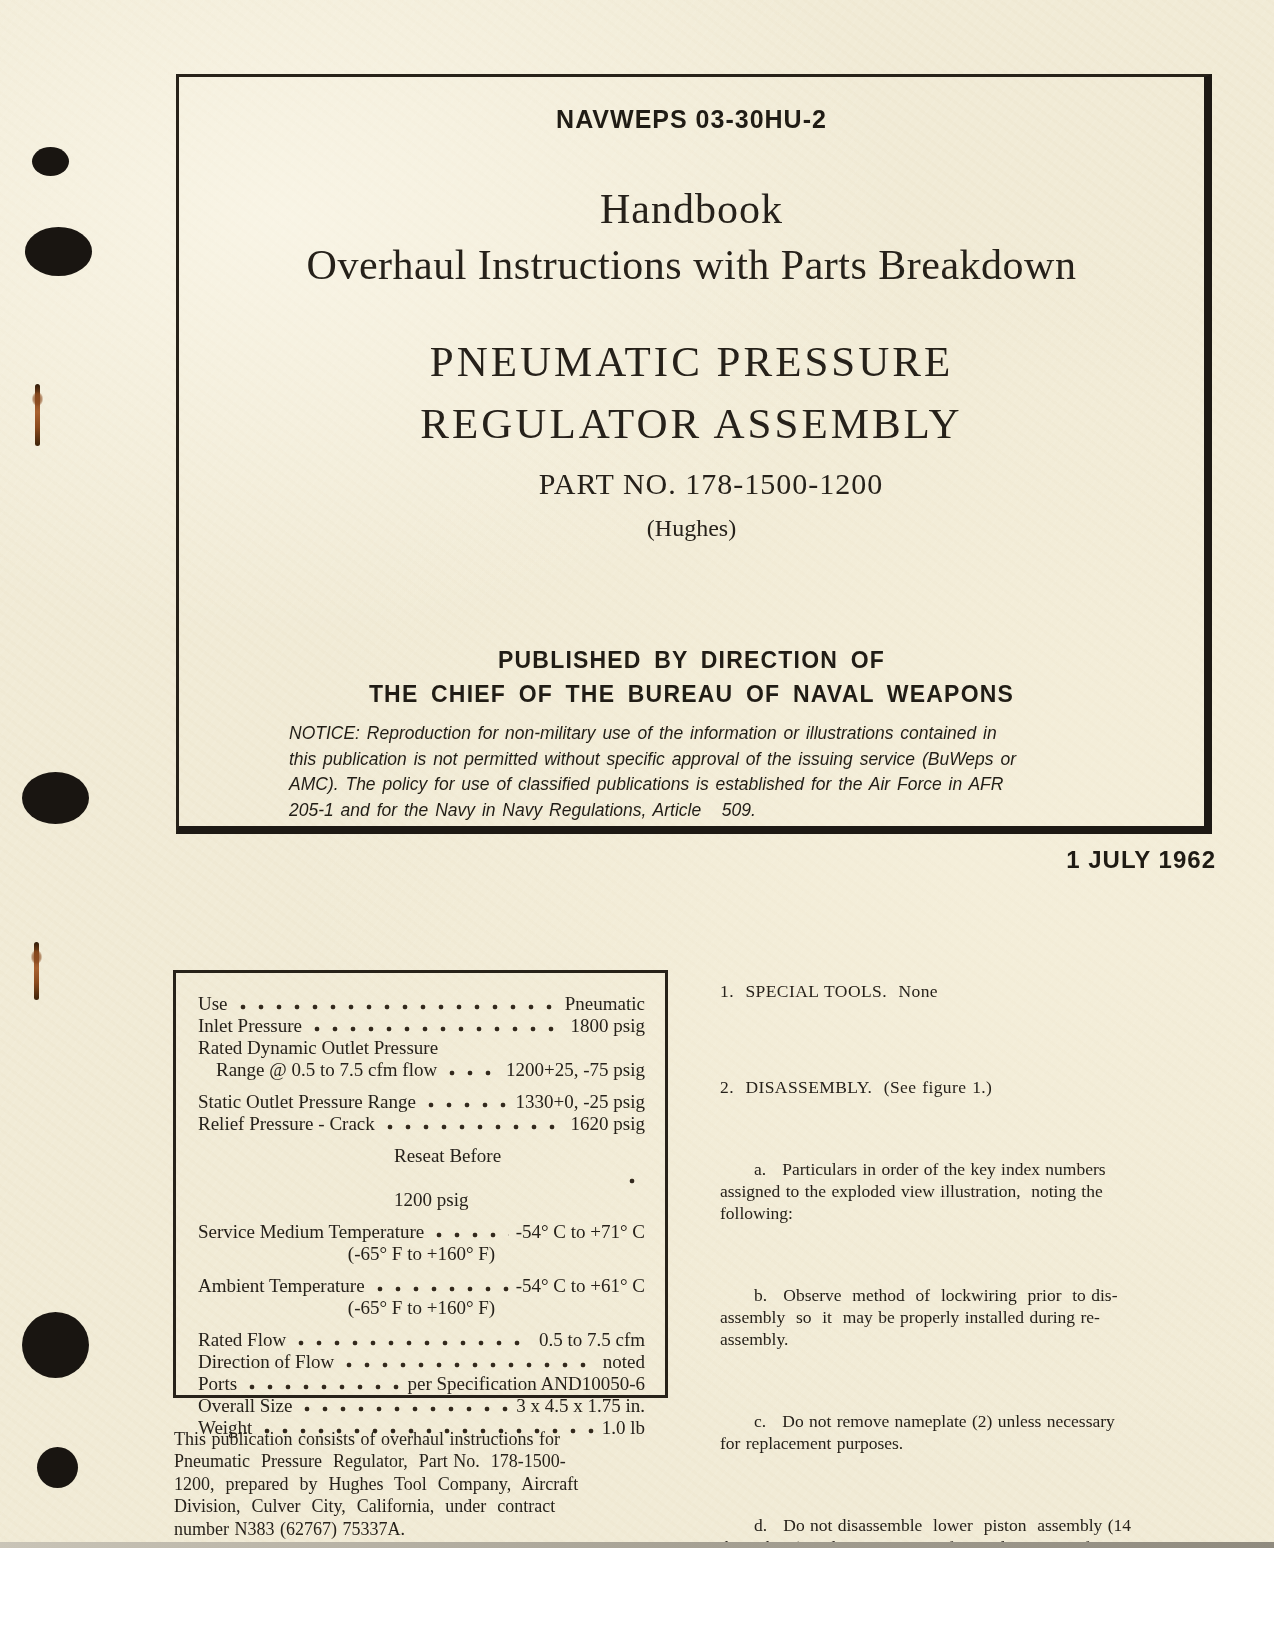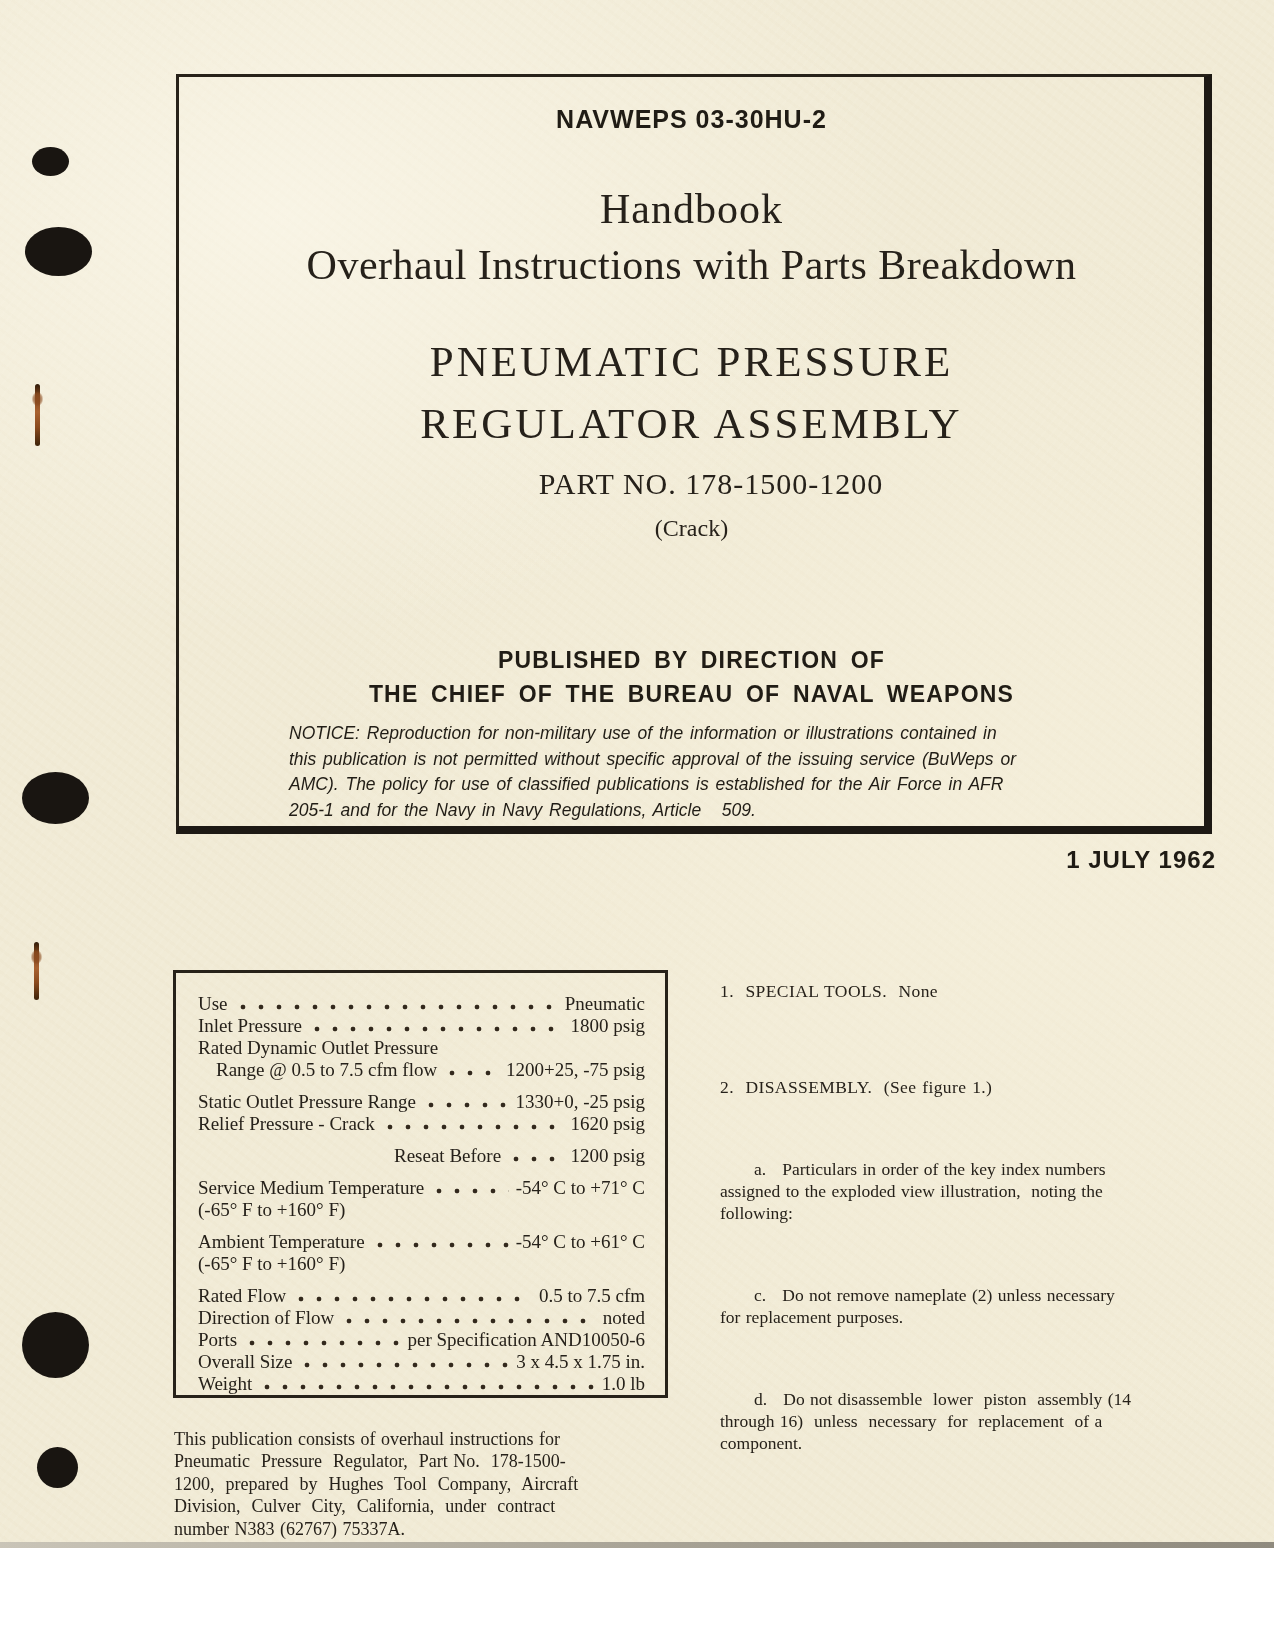--- a/index.html
+++ b/index.html
@@ -74,23 +74,23 @@
   }
   .t-row{display:flex;align-items:flex-start;white-space:nowrap;}
   .t-label{flex:0 0 auto;}
   .t-value{flex:0 0 auto;}
   .leader{
     flex:1 1 auto;min-width:14px;height:22px;align-self:flex-end;margin:0 7px;
     background:radial-gradient(circle at 8px 14px,#33291d 2px,rgba(0,0,0,0) 2.7px);
     background-size:18px 22px;background-repeat:repeat-x;
   }
   .indent1{padding-left:18px;}
-  .indent2{padding-left:196px;}
+  .indent2{padding-left:196px;flex-direction:column;}
   .gap{margin-top:10px;}
-  .t-cont{text-align:left;}
+  .t-cont{text-align:center;}
   
   .pub-para{
     position:absolute;left:174px;top:1428px;width:494px;
     font-size:18px;line-height:22.4px;white-space:pre-wrap;word-spacing:1px;
   }
   
   .right-col{
     position:absolute;left:720px;top:936px;width:474px;
     font-size:17.5px;line-height:22px;white-space:pre-wrap;word-spacing:1px;
   }
@@ -113,21 +113,21 @@
   <div class="rust rust1"></div>
   <div class="rust rust2"></div>
 
   <div class="header-box">
     <div class="doc-number">NAVWEPS 03-30HU-2</div>
     <div class="h-handbook">Handbook</div>
     <div class="h-overhaul">Overhaul Instructions with Parts Breakdown</div>
     <div class="h-subject1">PNEUMATIC PRESSURE</div>
     <div class="h-subject2">REGULATOR ASSEMBLY</div>
     <div class="h-partno">PART NO. 178-1500-1200</div>
-    <div class="h-hughes">(Crack)</div>
+    <div class="h-hughes">(Hughes)</div>
     <div class="h-pub h-pub1">PUBLISHED BY DIRECTION OF</div>
     <div class="h-pub h-pub2">THE CHIEF OF THE BUREAU OF NAVAL WEAPONS</div>
     <div class="h-notice">NOTICE: Reproduction for non-military use of the information or illustrations contained in
 this publication is not permitted without specific approval of the issuing service (BuWeps or
 AMC). The policy for use of classified publications is established for the Air Force in AFR
 205-1 and for the Navy in Navy Regulations, Article   509.</div>
   </div>
 
   <div class="issue-date">1 JULY 1962</div>
 
@@ -210,20 +210,23 @@
 1200,  prepared  by  Hughes  Tool  Company,  Aircraft
 Division,  Culver  City,  California,  under  contract
 number N383 (62767) 75337A.</div>
 
   <div class="right-col">
     <div class="rc-h">1.  SPECIAL TOOLS.  None</div>
     <div class="rc-h mt30">2.  DISASSEMBLY.  (See figure 1.)</div>
     <div class="rc-p mt16">a.   Particulars in order of the key index numbers
 assigned to the exploded view illustration,  noting the
 following:</div>
+    <div class="rc-p mt16">b.   Observe  method  of  lockwiring  prior  to dis-
+assembly  so  it  may be properly installed during re-
+assembly.</div>
     <div class="rc-p mt16">c.   Do not remove nameplate (2) unless necessary
 for replacement purposes.</div>
     <div class="rc-p mt16">d.   Do not disassemble  lower  piston  assembly (14
 through 16)  unless  necessary  for  replacement  of a
 component.</div>
     
     
     
   </div>
 

